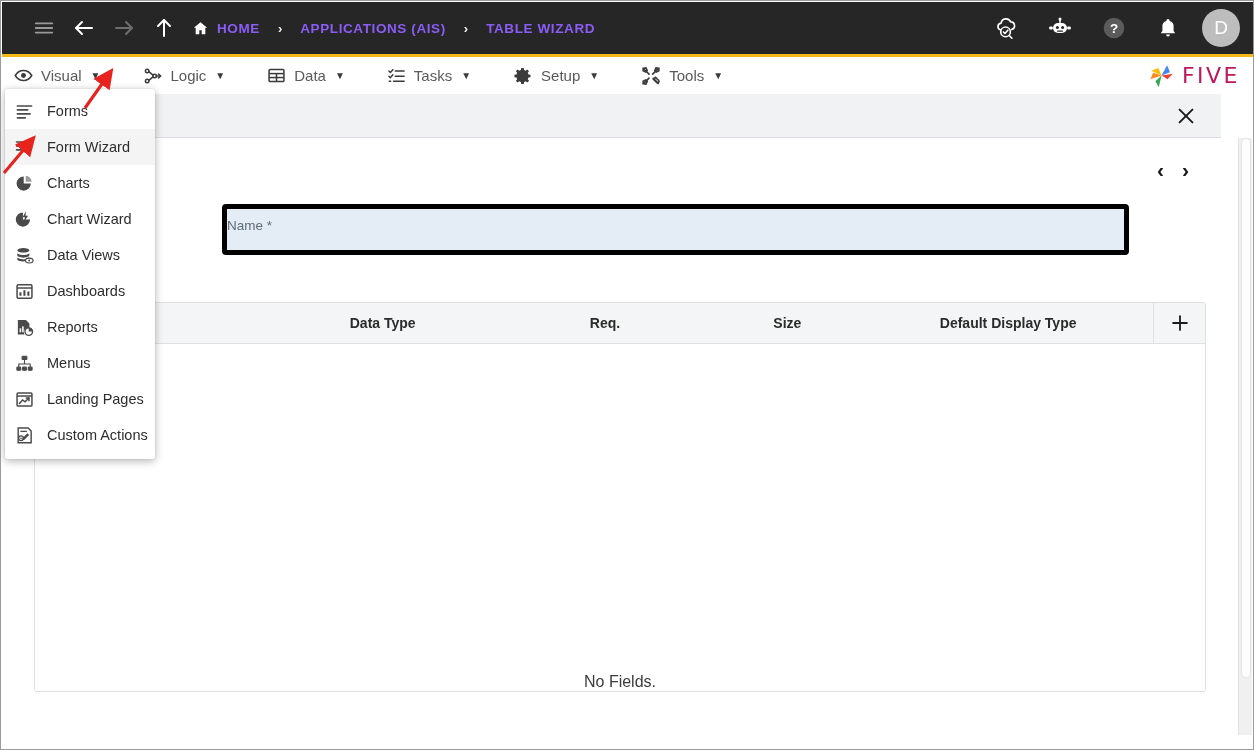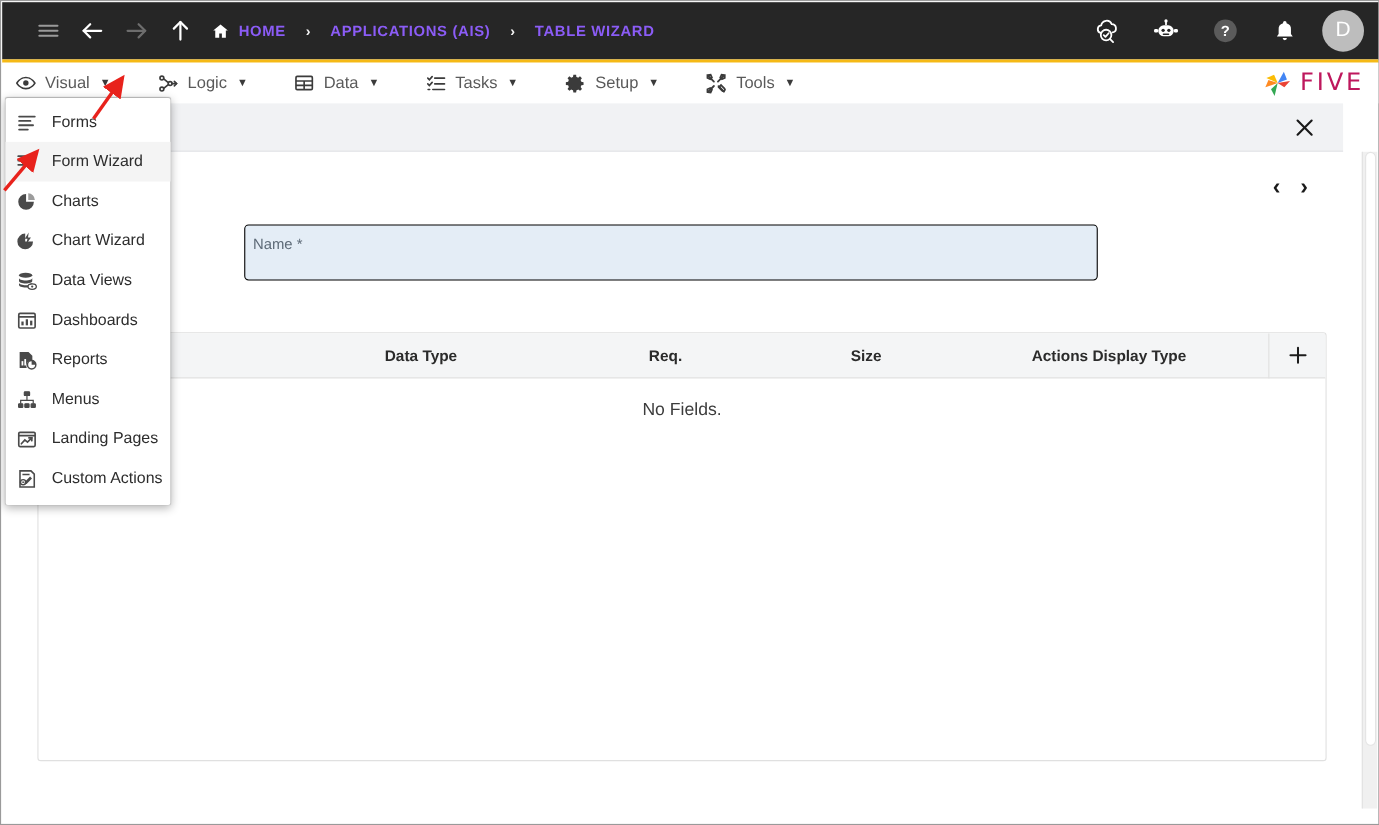--- a/index.html
+++ b/index.html
@@ -106,25 +106,25 @@
     background: #ffffff;
   }
   .pager {
     position: absolute; top: 21px; right: 32px;
     display: flex; align-items: center; gap: 18px;
   }
   .pager span { cursor: pointer; color: #1a1a1a; font-size: 21px; font-weight: bold; line-height: 1; }
 
   .namewrap { position: absolute; top: 66px; left: 203px; }
   .namefield {
-    width: 776px; height: 51px;
+    width: 907px; height: 51px;
     background: #e4edf6;
-    border: 1px solid #000000;
+    border: 5px solid #000000;
     border-radius: 4px;
-    padding: 9px 7px;
+    padding: 9px 0;
   }
   .namefield .lbl { font-size: 13.5px; color: #5e6b78; }
 
   
   .tablecard {
     position: absolute; top: 164px; left: 15px;
     width: 1172px; height: 390px;
     border: 1px solid #e0e0e0;
     border-radius: 3px;
     background: #ffffff;
@@ -147,20 +147,21 @@
   .th.c4 { width: 290px; }
   .th-add {
     width: 52px; height: 41px; margin-left: auto;
     border-left: 1px solid #e0e0e0;
     display: flex; align-items: center; justify-content: center;
     cursor: pointer; color: #1c1c1c;
   }
   .tbody {
     height: 347px; display: flex; justify-content: center;
     padding-top: 20px;
+    align-items: flex-end;
   }
   .nofields { font-size: 16px; color: #3c3c3c; }
 
   
   .dropdown {
     position: absolute; top: 88px; left: 4px;
     width: 150px;
     background: #ffffff;
     border-radius: 2px;
     box-shadow: 0 2px 9px rgba(0,0,0,.30), 0 0 1px rgba(0,0,0,.25);
@@ -410,21 +411,21 @@
         <div class="lbl">Name *</div>
       </div>
     </div>
 
     <div class="tablecard">
       <div class="thead">
         <div class="th c0"></div>
         <div class="th c1">Data Type</div>
         <div class="th c2">Req.</div>
         <div class="th c3">Size</div>
-        <div class="th c4">Actions Display Type</div>
+        <div class="th c4">Default Display Type</div>
         <div class="th-add">
           <svg width="22" height="22" viewBox="0 0 24 24" fill="none" stroke="#1c1c1c" stroke-width="2" stroke-linecap="round">
             <line x1="12" y1="4.5" x2="12" y2="19.5"></line>
               <line x1="4.5" y1="12" x2="19.5" y2="12"></line>
           </svg>
         </div>
       </div>
       <div class="tbody">
         <div class="nofields">No Fields.</div>
       </div>

